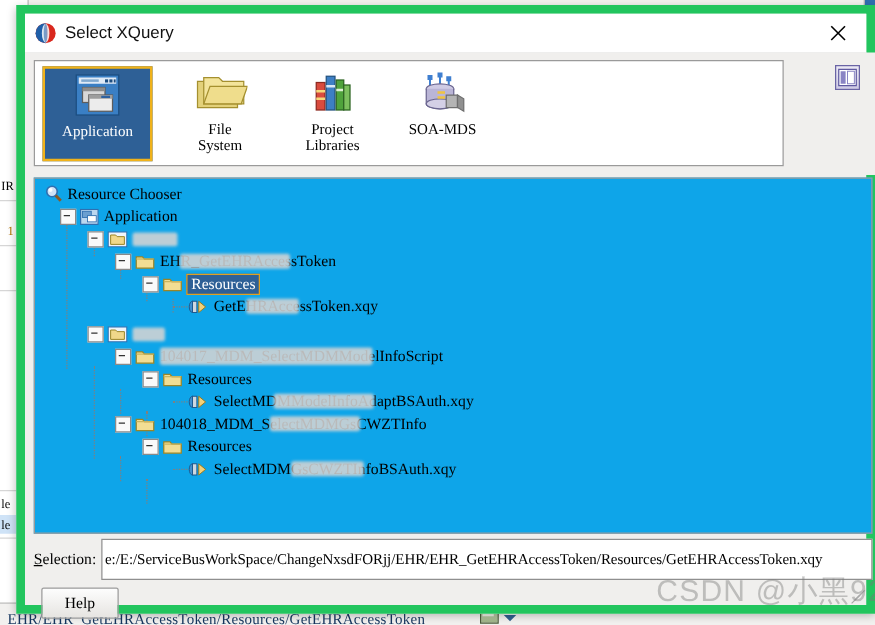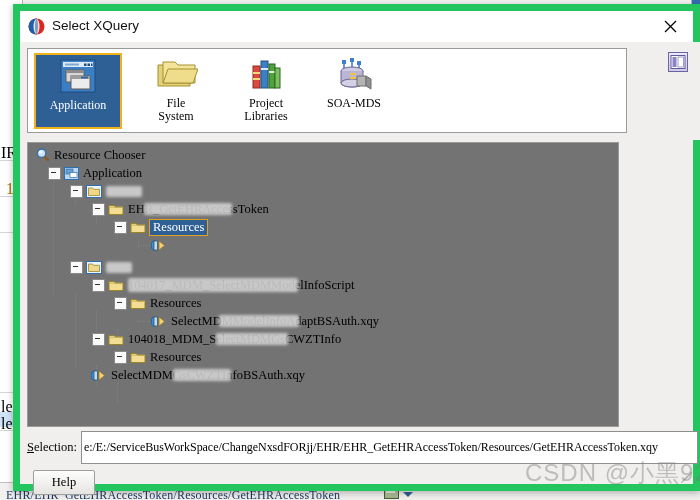--- a/index.html
+++ b/index.html
@@ -19,21 +19,21 @@
     position: absolute; left: 0; top: 0; width: 22px; height: 500px;
     background: #ffffff;
     border-right: 1px solid #b8b8b8;
   }
   .bg-rowline {
     position: absolute; left: 0; width: 22px; height: 1px; background: #d6d6d6;
   }
   .bg-frag {
     position: absolute;
     font-family: "Liberation Serif", serif;
-    font-size: 16px;
+    font-size: 10px;
     color: #000;
     white-space: nowrap;
     overflow: hidden;
   }
   .bg-hl {
     position: absolute; left: 0; width: 22px; height: 15px;
     background: #cfe3f7;
   }
   .bg-bottombar {
     position: absolute; left: 0; bottom: 0; width: 700px; height: 17px;
@@ -144,22 +144,22 @@
     width: 20px; height: 20px;
     background: linear-gradient(#eceaf6,#cfcae6);
     border: 1px solid #6a64a5;
     box-sizing: border-box;
     cursor: default;
   }
 
   
   .tree-panel {
     position: absolute; left: 7px; top: 131px;
-    width: 592px; height: 285px;
-    background: #737373;
+    width: 671px; height: 285px;
+    background: #0ea5e9;
     border: 1px solid #9a9a9a;
     box-sizing: border-box;
     overflow: hidden;
   }
   .tree {
     position: relative;
     font-family: "Liberation Serif", serif;
     font-size: 12.5px;
     color: #000;
     padding-top: 3px;
@@ -481,20 +481,24 @@
 
       <div class="tnode" style="padding-left:108px;">
         <span class="dothoriz" style="left:110px; top:9px; width:12px;"></span>
         <span class="ico" style="margin-left:14px;">
           <svg width="17" height="13" viewBox="0 0 17 13">
             <ellipse cx="4" cy="6.5" rx="2.6" ry="4.5" fill="#3f8fd0" stroke="#1f5a8f" stroke-width=".8"></ellipse>
             <rect x="4" y="2" width="3.5" height="9" fill="#cfd8e0" stroke="#1f5a8f" stroke-width=".8"></rect>
             <path d="M9 2 L14.5 6.5 L9 11 Z" fill="#f3d27a" stroke="#9a7a20" stroke-width=".8"></path>
           </svg>
         </span>
+        <span style="position:relative; display:inline-block;">
+          <span class="tlabel">GetEHRAccessToken.xqy</span>
+          <span class="blur" style="position:absolute; left:26px; top:1px; width:42px; height:12px;"></span>
+        </span>
       </div>
 
       <div class="tnode" style="padding-left:42px; margin-top:4px;">
         <span class="toggle"></span>
         <span class="ico">
           <svg width="16" height="13" viewBox="0 0 16 13">
             <rect x=".5" y=".5" width="15" height="12" fill="#eef5fc" stroke="#2f6fb0"></rect>
             <path d="M2.5 3 L6.5 3 L7.7 4.3 L13.5 4.3 L13.5 10.5 L2.5 10.5 Z" fill="#f0d88a" stroke="#9a8527" stroke-width=".8"></path>
           </svg>
         </span>
@@ -559,21 +563,21 @@
         <span class="toggle"></span>
         <span class="ico">
           <svg width="16" height="13" viewBox="0 0 16 13">
             <path d="M1 2.5 L6 2.5 L7.5 4.2 L15 4.2 L15 11.5 L1 11.5 Z" fill="#f2dd93" stroke="#9a8527"></path>
             <path d="M1 4.2 L15 4.2" stroke="#c9b55e"></path>
           </svg>
         </span>
         <span class="tlabel">Resources</span>
       </div>
 
-      <div class="tnode" style="padding-left:48px;">
+      <div class="tnode" style="padding-left:108px;">
         <span class="dothoriz" style="left:110px; top:9px; width:12px;"></span>
         <span class="ico" style="margin-left:14px;">
           <svg width="17" height="13" viewBox="0 0 17 13">
             <ellipse cx="4" cy="6.5" rx="2.6" ry="4.5" fill="#3f8fd0" stroke="#1f5a8f" stroke-width=".8"></ellipse>
             <rect x="4" y="2" width="3.5" height="9" fill="#cfd8e0" stroke="#1f5a8f" stroke-width=".8"></rect>
             <path d="M9 2 L14.5 6.5 L9 11 Z" fill="#f3d27a" stroke="#9a7a20" stroke-width=".8"></path>
           </svg>
         </span>
         <span style="position:relative; display:inline-block;">
           <span class="tlabel">SelectMDMGsCWZTInfoBSAuth.xqy</span>

